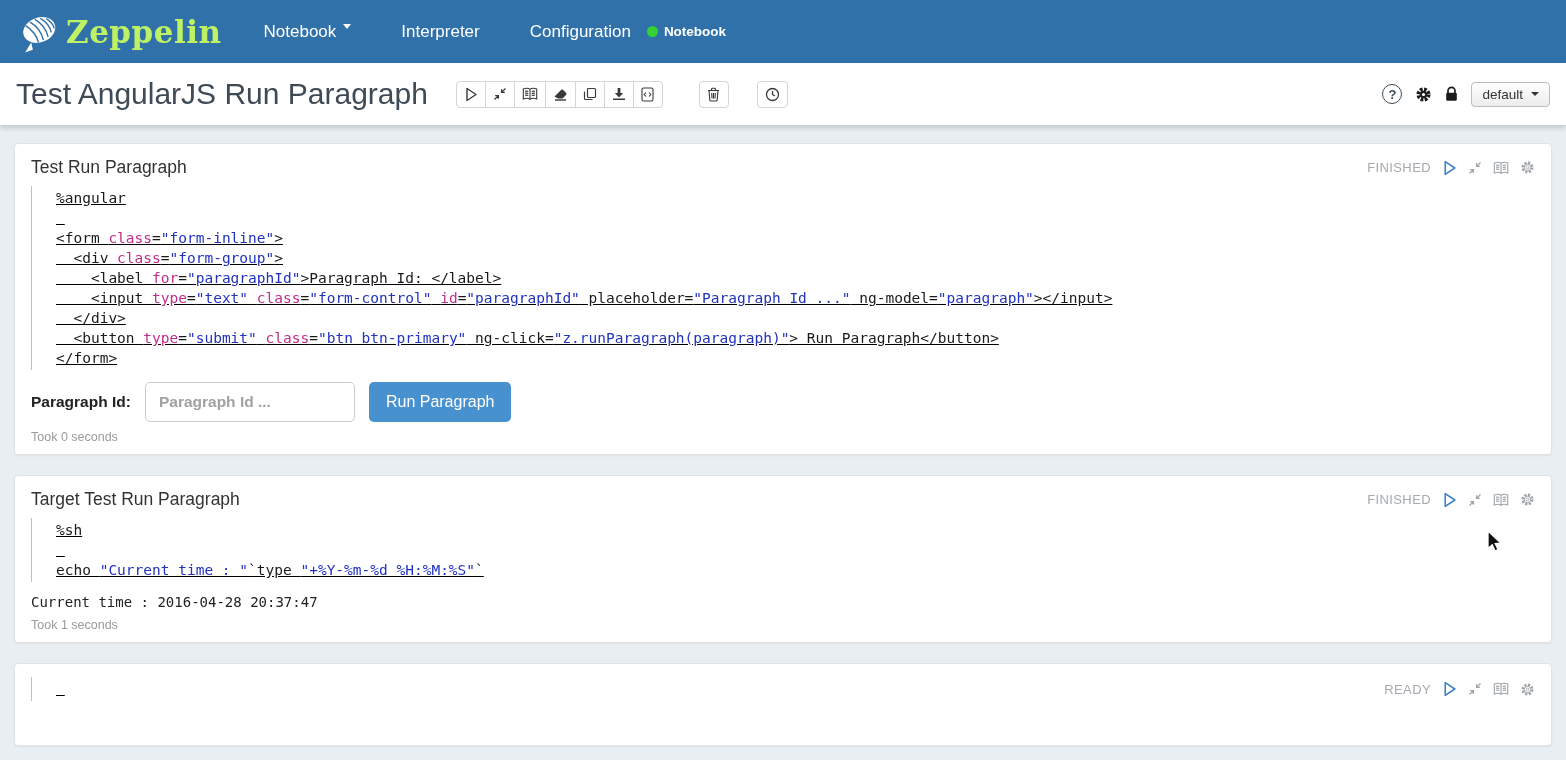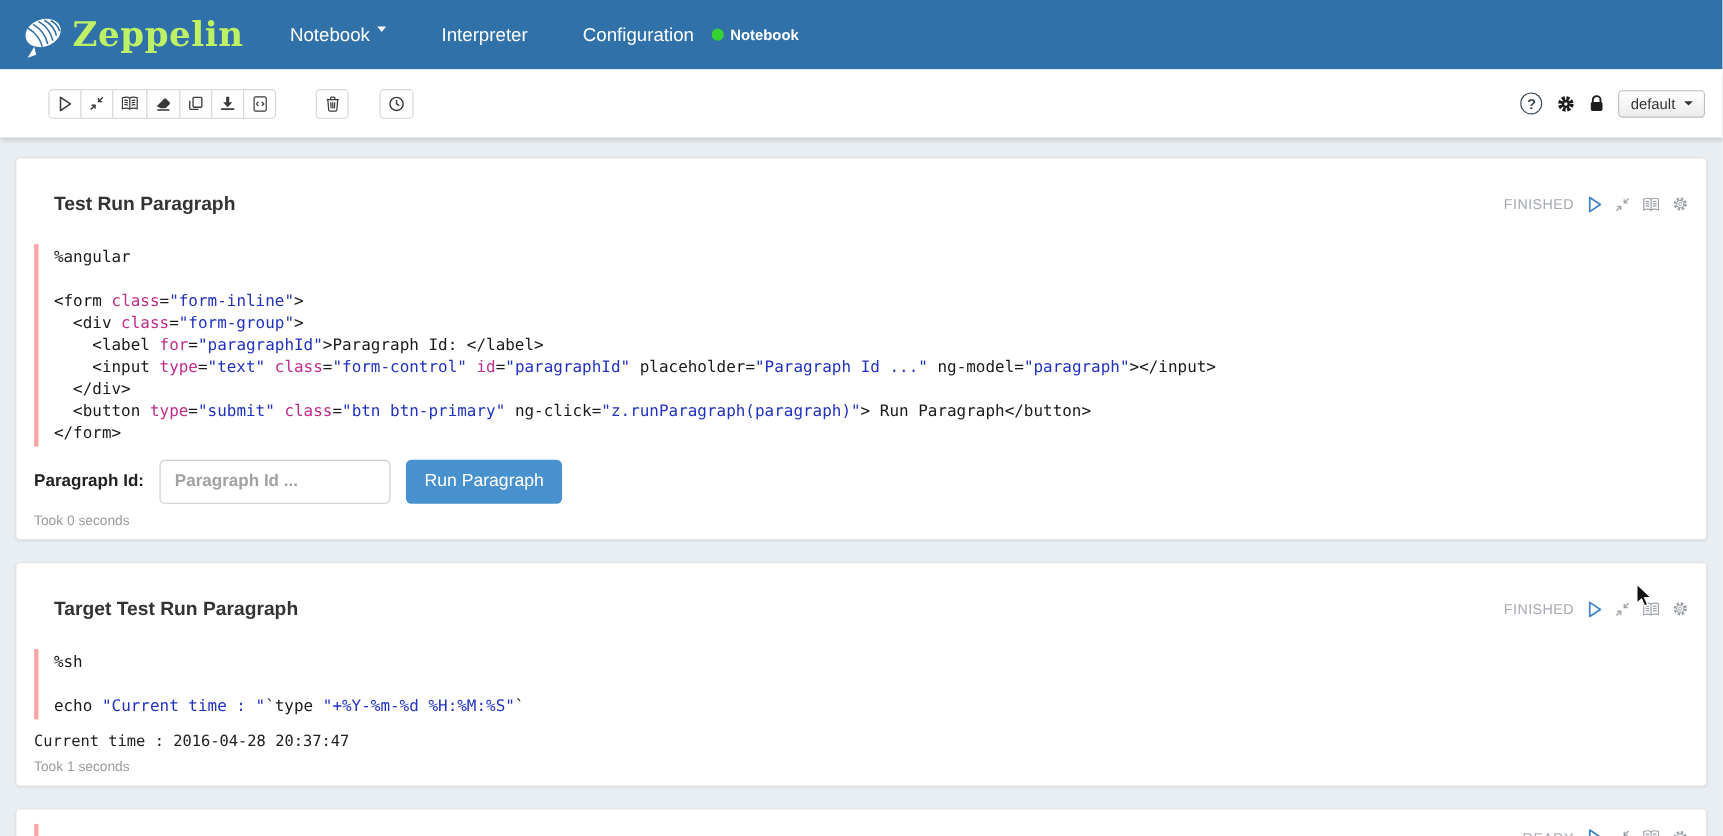--- a/index.html
+++ b/index.html
@@ -37,27 +37,27 @@
   .nh-right { margin-left:auto; display:flex; align-items:center; gap:13px; }
   .help-circle { width:20px; height:20px; border:1.5px solid #3e4a55; border-radius:50%; color:#3e4a55; font-size:13px; font-weight:bold; display:flex; align-items:center; justify-content:center; cursor:pointer; }
   .nh-icon { display:flex; color:#1c1c1c; cursor:pointer; }
   .default-dd { display:flex; align-items:center; gap:8px; border:1px solid #bdbdbd; border-radius:4px; background:linear-gradient(#ffffff,#ececec); padding:4px 10px; font-size:13.5px; color:#333; cursor:pointer; }
   .dd-caret { width:0; height:0; border-left:4px solid transparent; border-right:4px solid transparent; border-top:4.5px solid #333; }
 
   
   .content { padding:18px 14px 0; }
   .card { background:#fff; border:1px solid #e2e2e2; border-radius:4px; padding:13px 16px 10px; margin-bottom:20px; box-shadow:0 1px 2px rgba(0,0,0,.05); }
   .p-head { display:flex; align-items:center; }
-  .p-title { font-size:17.5px; font-weight:bold; color:#333; margin:18px; cursor:text; }
+  .p-title { font-size:17.5px; font-weight:normal; color:#333; margin:0; cursor:text; }
   .p-controls { margin-left:auto; display:flex; align-items:center; gap:11px; }
   .p-status { font-size:13px; color:#a5aab0; letter-spacing:.4px; }
   .pc-icon { color:#9fa4a9; cursor:pointer; display:flex; }
   .pc-icon.run { color:#4083c9; }
 
-  .editor { margin-top:8px; border-left:4px solid #fca5a5; padding:2px 0 2px 14px; cursor:text; }
+  .editor { margin-top:8px; border-left:1px solid #fca5a5; padding:2px 0 2px 24px; cursor:text;text-decoration:underline; }
   .code-line { font-family:"DejaVu Sans Mono", monospace; font-size:14.5px; line-height:20px; white-space:pre; color:#1a1a1a; }
   .tok-plain { color:#1a1a1a; }
   .tok-attr { color:#c02d8c; }
   .tok-str { color:#2132c0; }
 
   .angular-form { margin-top:12px; display:flex; align-items:center; }
   .af-label { font-weight:bold; font-size:15.5px; color:#222; }
   .af-input { margin-left:14px; width:210px; height:40px; border:1px solid #ccc; border-radius:5px; padding:0 13px; font-size:15.5px; color:#555; font-family:"Liberation Sans",sans-serif; outline:none;font-weight:bold; }
   .af-input::placeholder { color:#a2a2a2; }
   .af-btn { margin-left:14px; height:40px; padding:0 17px; background:#4791ce; color:#fff; border:none; border-radius:5px; font-size:16px; cursor:pointer; font-family:"Liberation Sans",sans-serif; }
@@ -100,20 +100,21 @@
     <a class="nav-item">Interpreter</a>
     <a class="nav-item">Configuration</a>
   </nav>
   <div class="conn">
     <span class="conn-dot"></span>
     <span>Notebook</span>
   </div>
 </div>
 
 <div class="note-header">
+  <h1 class="note-title">Test AngularJS Run Paragraph</h1>
 
   <div class="btn-toolbar">
     <button class="ibtn">
       <span style="display:flex;">
         <svg width="14" height="15" viewBox="0 0 14 15">
             <path d="M3 1.5 L12 7.5 L3 13.5 Z" fill="none" stroke="currentColor" stroke-width="1.4" stroke-linejoin="round"></path>
           </svg>
       </span>
     </button>
     <button class="ibtn">

